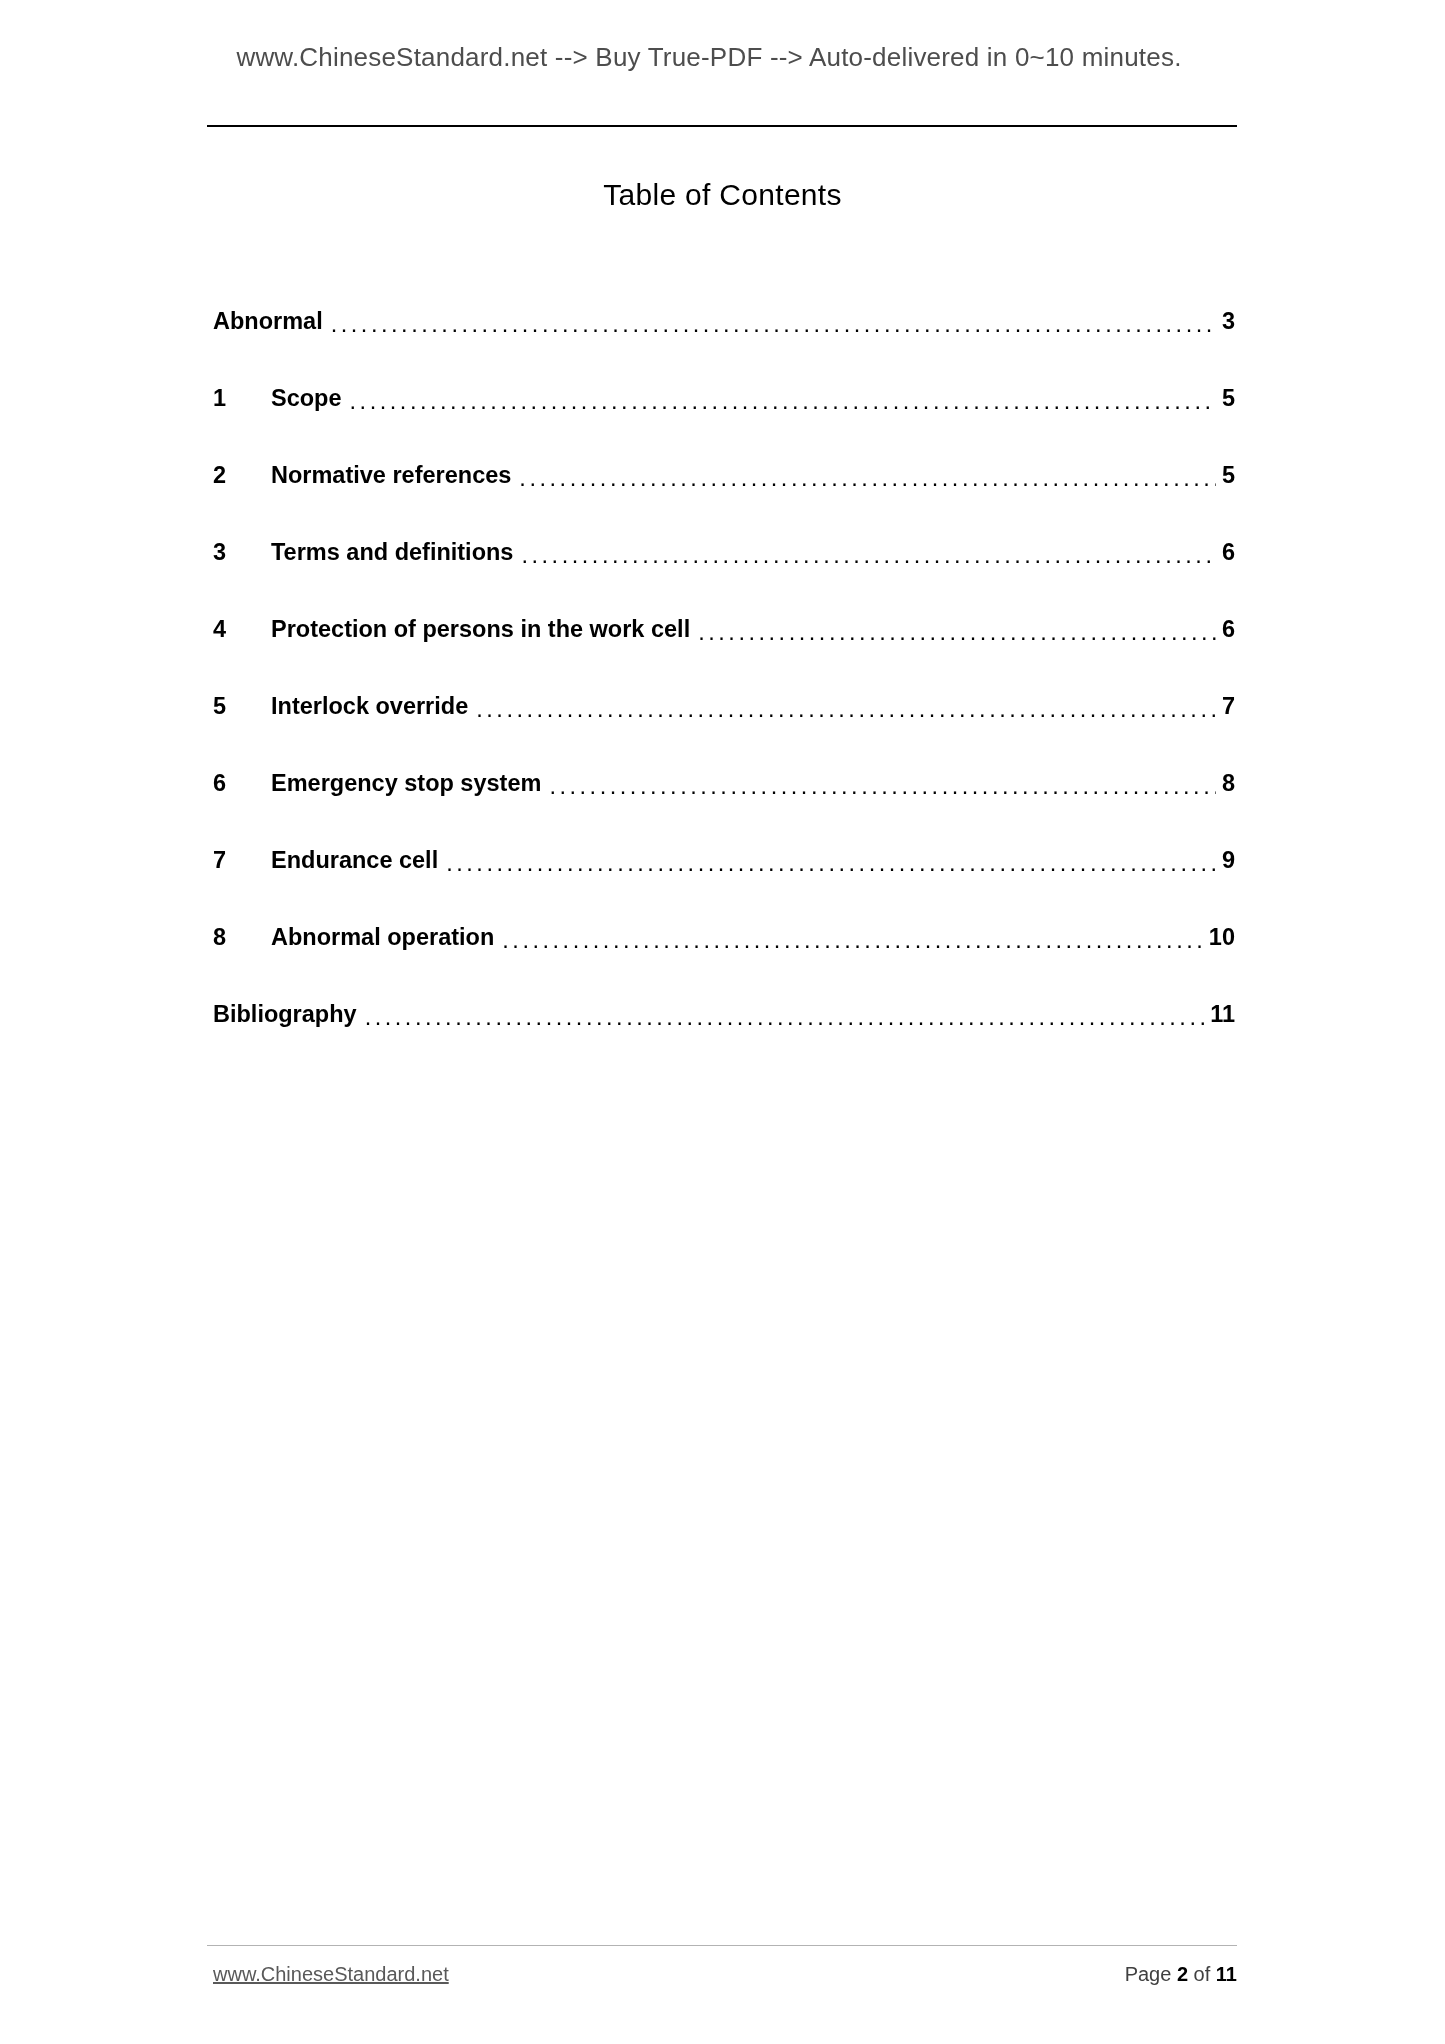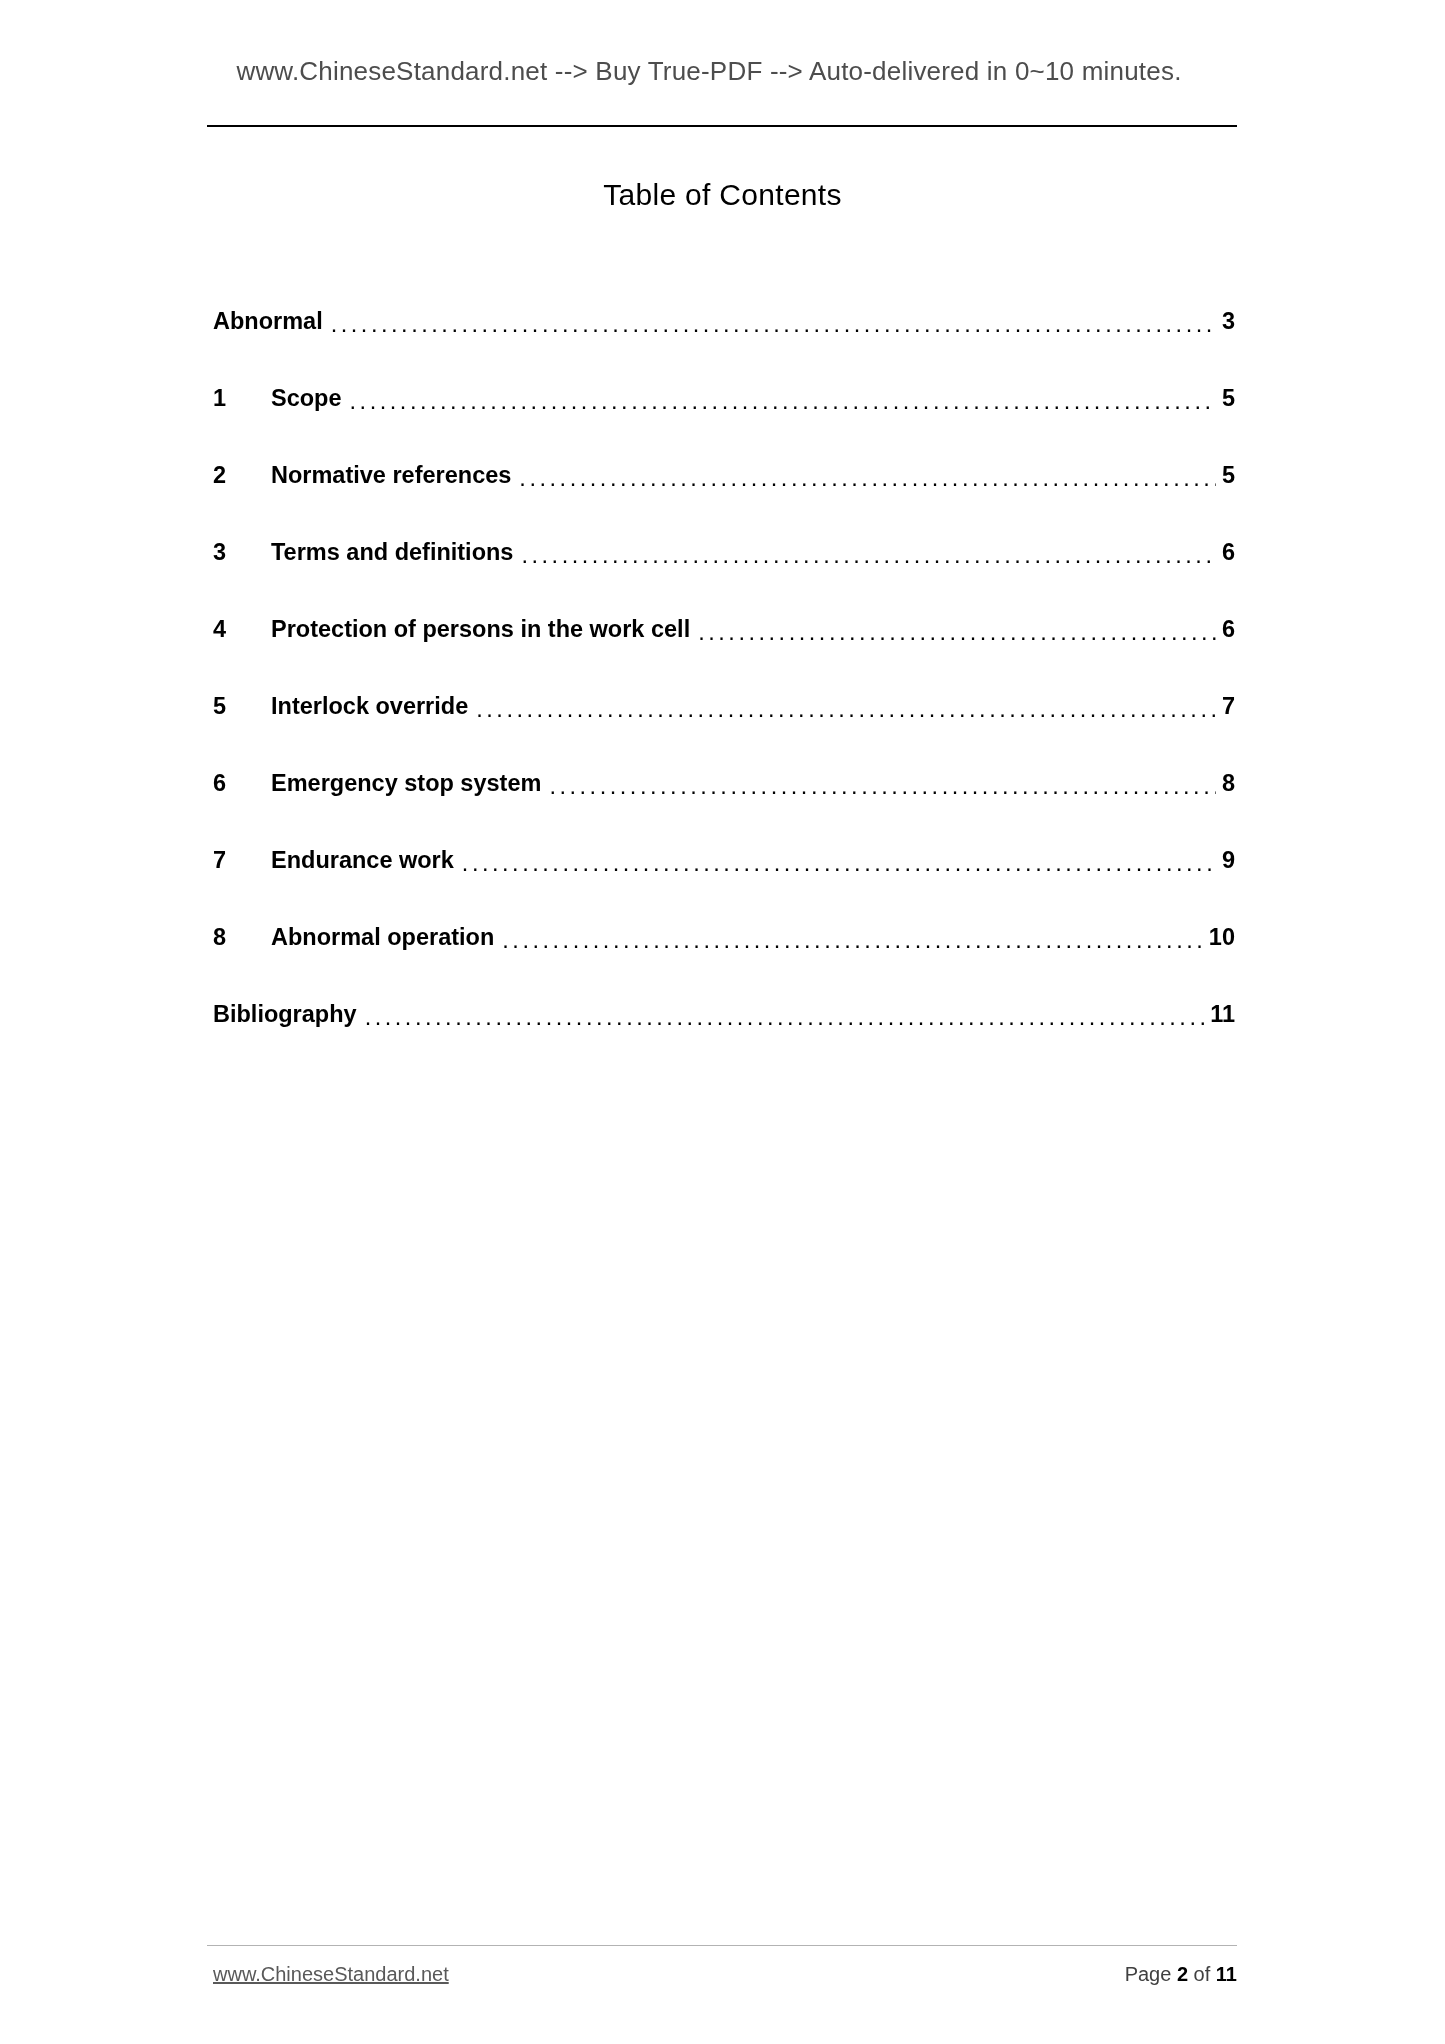--- a/index.html
+++ b/index.html
@@ -17,21 +17,21 @@
     height: 2044px;
     margin: 0 auto;
     background: #ffffff;
     box-sizing: border-box;
     overflow: hidden;
   }
 
   
   .promo {
     position: absolute;
-    top: 56px;
+    top: 42px;
     left: 0;
     width: 1418px;
     text-align: center;
     font-size: 26px;
     color: #4d4d4d;
     letter-spacing: 0.2px;
     white-space: nowrap;
   }
   .std-code {
     position: absolute;
@@ -200,21 +200,21 @@
 
     <div class="toc-row">
       <span class="num">6</span>
       <span class="label">Emergency stop system</span>
       <span class="leader"></span>
       <span class="page-no">8</span>
     </div>
 
     <div class="toc-row">
       <span class="num">7</span>
-      <span class="label">Endurance work</span>
+      <span class="label">Endurance cell</span>
       <span class="leader"></span>
       <span class="page-no">9</span>
     </div>
 
     <div class="toc-row">
       <span class="num">8</span>
       <span class="label">Abnormal operation</span>
       <span class="leader"></span>
       <span class="page-no">10</span>
     </div>

